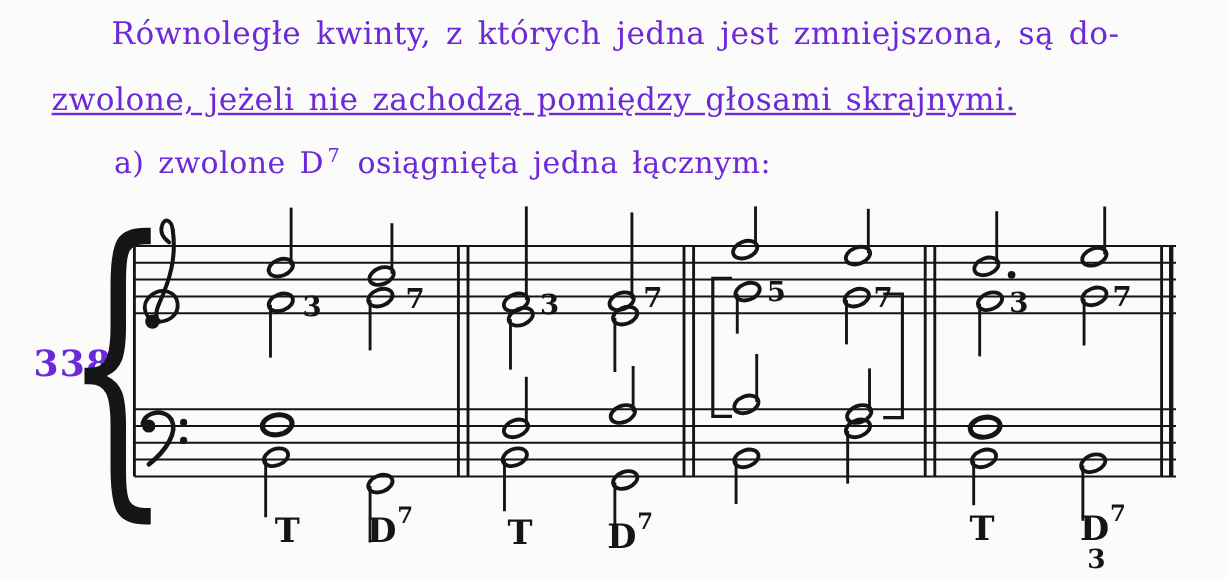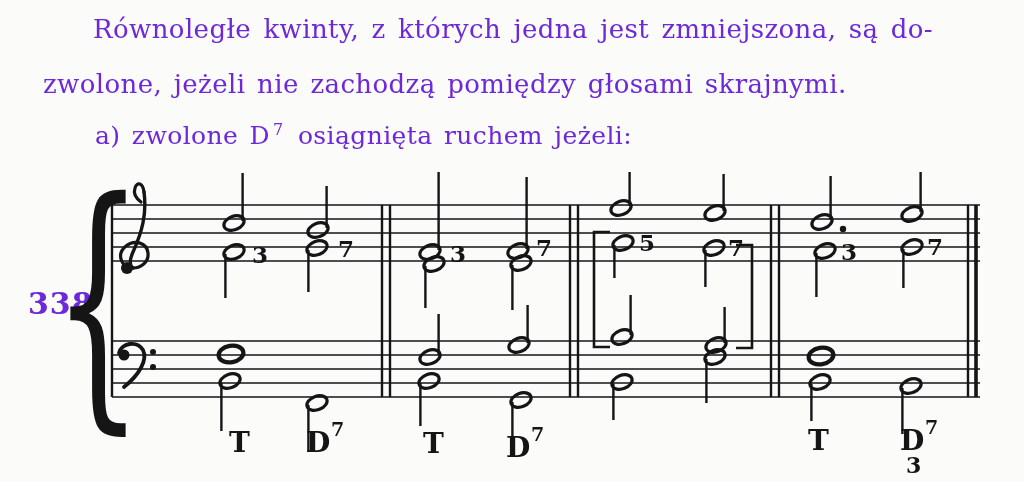--- a/index.html
+++ b/index.html
@@ -1,33 +1,33 @@
 <!DOCTYPE html>
 <html><head>
 <meta charset="utf-8">
 <style>
   html,body{margin:0;padding:0;background:#fbfbf9;}
   .page{position:relative;width:1024px;height:482px;background:#fbfbf9;color:#6d28d9;
         font-family:"DejaVu Serif","Liberation Serif",serif;overflow:hidden;}
   .para-line{position:absolute;left:43px;width:890px;font-size:26px;letter-spacing:.4px;
              word-spacing:3px;white-space:nowrap;}
   .line1{top:14px;text-indent:50px;white-space:normal;text-align:justify;text-align-last:justify;}
-  .line2{top:69px;}
+  .line2{top:69px;text-decoration:underline;}
   .heading{position:absolute;left:95px;top:120px;font-size:25px;letter-spacing:.4px;word-spacing:3px;}
   .sup7{font-size:16px;vertical-align:9px;margin-left:3px;margin-right:3px;}
   .exnum{position:absolute;left:28px;top:286px;font-size:30px;font-weight:bold;letter-spacing:1px;}
   #score{position:absolute;left:0;top:0;}
 </style>
 </head>
 <body>
 
 <div class="page">
   <div class="para-line line1">Równoległe kwinty, z których jedna jest zmniejszona, są do-</div>
   <div class="para-line line2">zwolone, jeżeli nie zachodzą pomiędzy głosami skrajnymi.</div>
-  <div class="heading"><span>a) zwolone D</span><span class="sup7">7</span><span> osiągnięta ruchem jeżeli:</span></div>
+  <div class="heading"><span>a) zwolone D</span><span class="sup7">7</span><span> osiągnięta jedna łącznym:</span></div>
   <div class="exnum">338</div>
   <svg id="score" width="1024" height="482" viewBox="0 0 1024 482">
       <line x1="112" y1="205" x2="980" y2="205" stroke="#151515" stroke-width="1.7"></line>
       <line x1="112" y1="219" x2="980" y2="219" stroke="#151515" stroke-width="1.7"></line>
       <line x1="112" y1="233" x2="980" y2="233" stroke="#151515" stroke-width="1.7"></line>
       <line x1="112" y1="247" x2="980" y2="247" stroke="#151515" stroke-width="1.7"></line>
       <line x1="112" y1="261" x2="980" y2="261" stroke="#151515" stroke-width="1.7"></line>
       <line x1="112" y1="341" x2="980" y2="341" stroke="#151515" stroke-width="1.7"></line>
       <line x1="112" y1="355" x2="980" y2="355" stroke="#151515" stroke-width="1.7"></line>
       <line x1="112" y1="369" x2="980" y2="369" stroke="#151515" stroke-width="1.7"></line>

